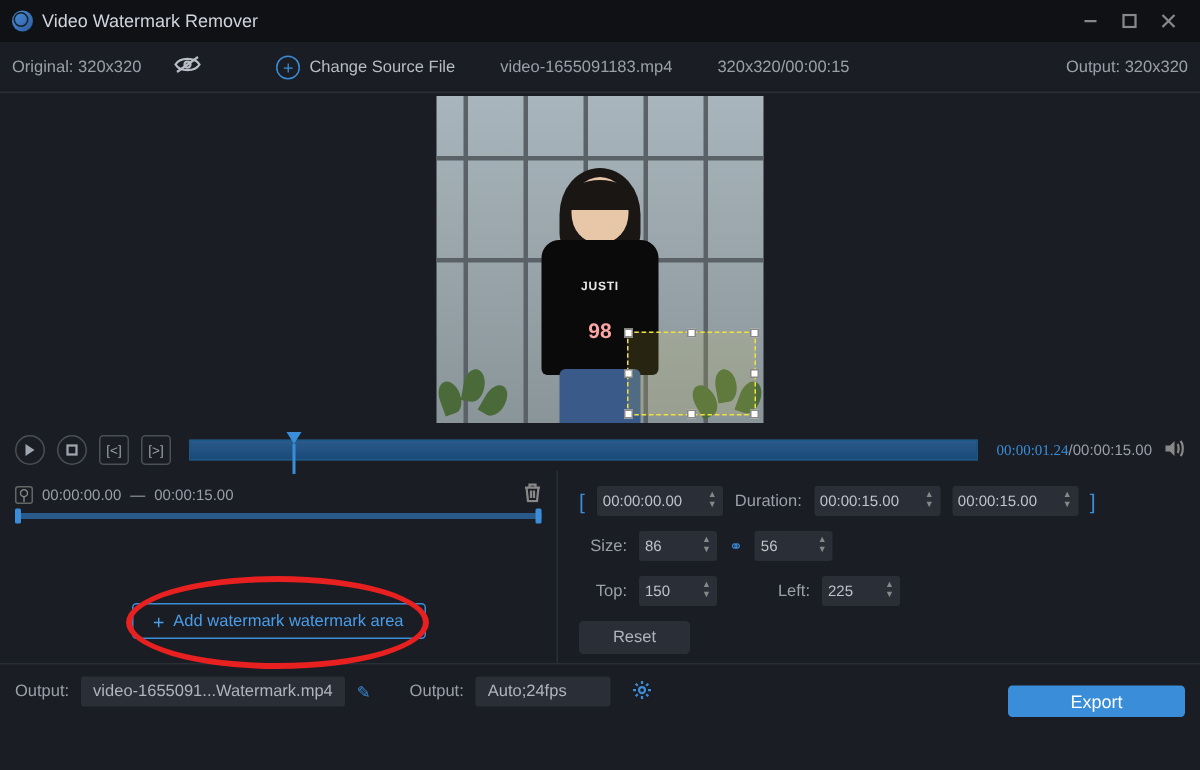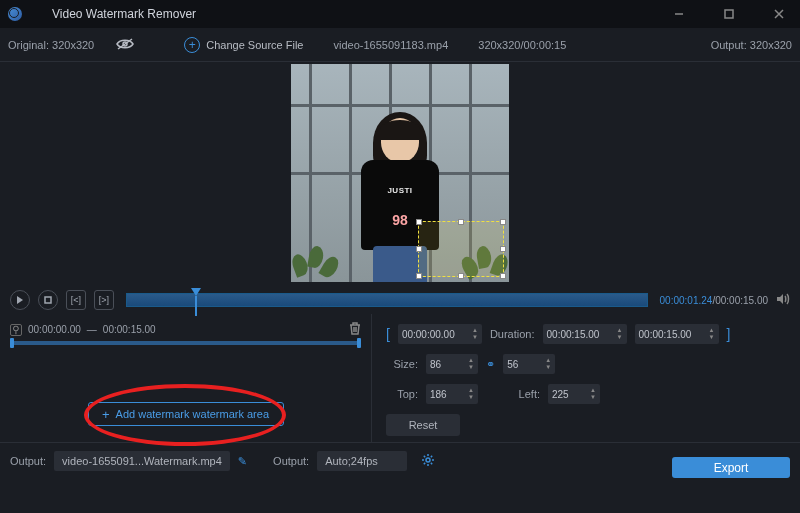--- a/index.html
+++ b/index.html
@@ -1,18 +1,18 @@
 <!DOCTYPE html>
 <html><head>
 <meta charset="utf-8">
 <style>
 * { margin: 0; padding: 0; box-sizing: border-box; font-family: "Segoe UI", Arial, sans-serif; }
 body { width: 800px; height: 513px; background: #1a1d23; color: #b8bcc4; font-size: 11px; overflow: hidden; position: relative; }
 
-.titlebar { height: 28px; background: #0f1115; display: flex; align-items: center; padding: 0 8px; gap: 24px; }
+.titlebar { height: 28px; background: #0f1115; display: flex; align-items: center; padding: 0 8px; }
 .titlebar .logo { width: 14px; height: 14px; border-radius: 50%; background: linear-gradient(135deg, #4a90d9, #2c5aa0); margin-right: 6px; position: relative; }
 .titlebar .logo::after { content: ""; position: absolute; width: 8px; height: 8px; border: 1.5px solid #1a1d23; border-radius: 50%; top: 1px; left: 1px; }
 .titlebar .title { font-size: 12px; color: #d0d4dc; flex: 1; }
 .titlebar .winbtn { width: 26px; height: 20px; display: flex; align-items: center; justify-content: center; cursor: pointer; color: #888; }
 .titlebar .winbtn svg { width: 10px; height: 10px; }
 
 .srcbar { height: 34px; display: flex; align-items: center; padding: 0 8px; border-bottom: 1px solid #2a2e36; }
 .srcbar .lbl { font-size: 11px; color: #9aa0aa; }
 .srcbar .eye { margin-left: 22px; }
 .srcbar .cs { display: flex; align-items: center; margin-left: 50px; }
@@ -44,21 +44,21 @@
 .sel .h.bl { bottom: -3px; left: -3px; } .sel .h.bm { bottom: -3px; left: 50%; margin-left: -3px; } .sel .h.br { bottom: -3px; right: -3px; }
 
 .controls { height: 28px; display: flex; align-items: center; padding: 0 10px; gap: 8px; }
 .cbtn { width: 20px; height: 20px; border: 1px solid #4a4f58; border-radius: 50%; display: flex; align-items: center; justify-content: center; color: #a0a6b0; cursor: pointer; font-size: 9px; }
 .cbtn.sq { border-radius: 3px; }
 .timeline { flex: 1; height: 14px; background: #2a3a4a; border: 1px solid #1a5a8a; position: relative; margin: 0 4px; }
 .timeline .prog { position: absolute; inset: 0; background: linear-gradient(180deg, #2a5a8a, #1a4a7a); }
 .timeline .play { position: absolute; left: 64px; top: -6px; width: 0; height: 0; border-left: 5px solid transparent; border-right: 5px solid transparent; border-top: 8px solid #3a8dd8; }
 .timeline .play::after { content: ""; position: absolute; left: -1px; top: 0; width: 2px; height: 20px; background: #3a8dd8; }
 .tc { color: #9aa0aa; font-size: 10px; }
-.tc .cur { color: #3a8dd8; }
+.tc .cur { color: #3a8dd8; font-family: Liberation Serif, serif; }
 .vol { color: #888; }
 
 .panels { display: flex; height: 128px; }
 .pleft { flex: 0 0 372px; border-right: 1px solid #2a2e36; padding: 8px 10px; position: relative; }
 .pright { flex: 1; padding: 10px 14px; }
 
 .rangebar { display: flex; align-items: center; gap: 6px; color: #9aa0aa; font-size: 10px; }
 .rangebar .anchor { width: 12px; height: 12px; border: 1px solid #666; border-radius: 2px; color: #888; display: flex; align-items: center; justify-content: center; }
 .rangebar .trash { margin-left: auto; cursor: pointer; color: #888; }
 .clipbar { height: 4px; background: #2a5a8a; margin-top: 4px; position: relative; }
@@ -260,21 +260,21 @@
           <span>56</span>
           <div class="spn">
             <span>▲</span>
             <span>▼</span>
           </div>
         </div>
     </div>
     <div class="prow">
       <span class="lab">Top:</span>
       <div class="numbox sm">
-          <span>186</span>
+          <span>150</span>
           <div class="spn">
             <span>▲</span>
             <span>▼</span>
           </div>
         </div>
       <span style="width:14px"></span>
       <span class="lab">Left:</span>
       <div class="numbox sm">
           <span>225</span>
           <div class="spn">

